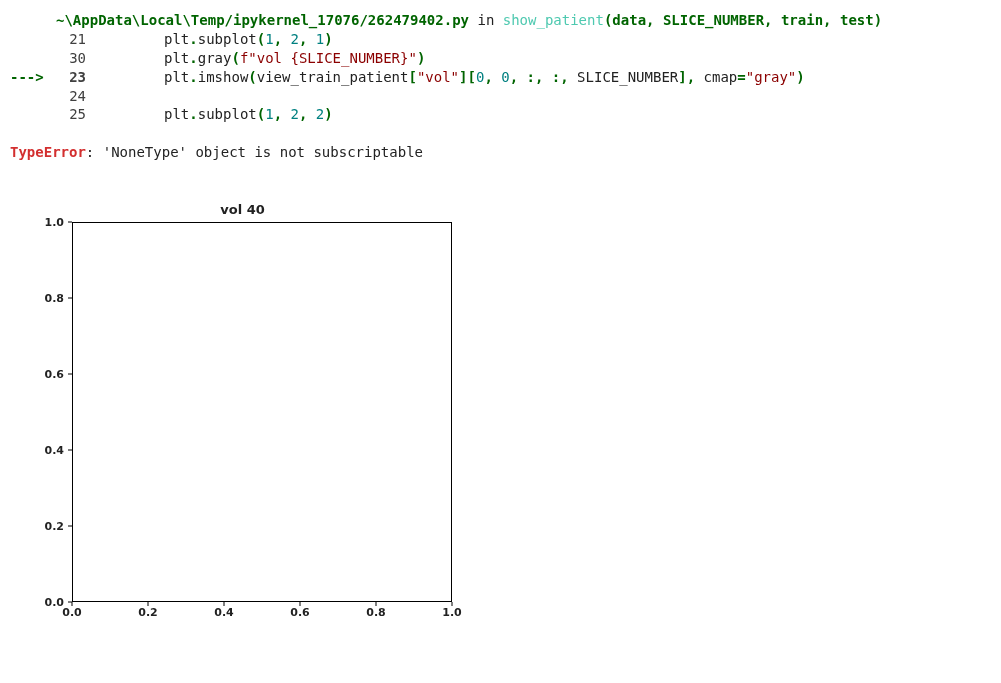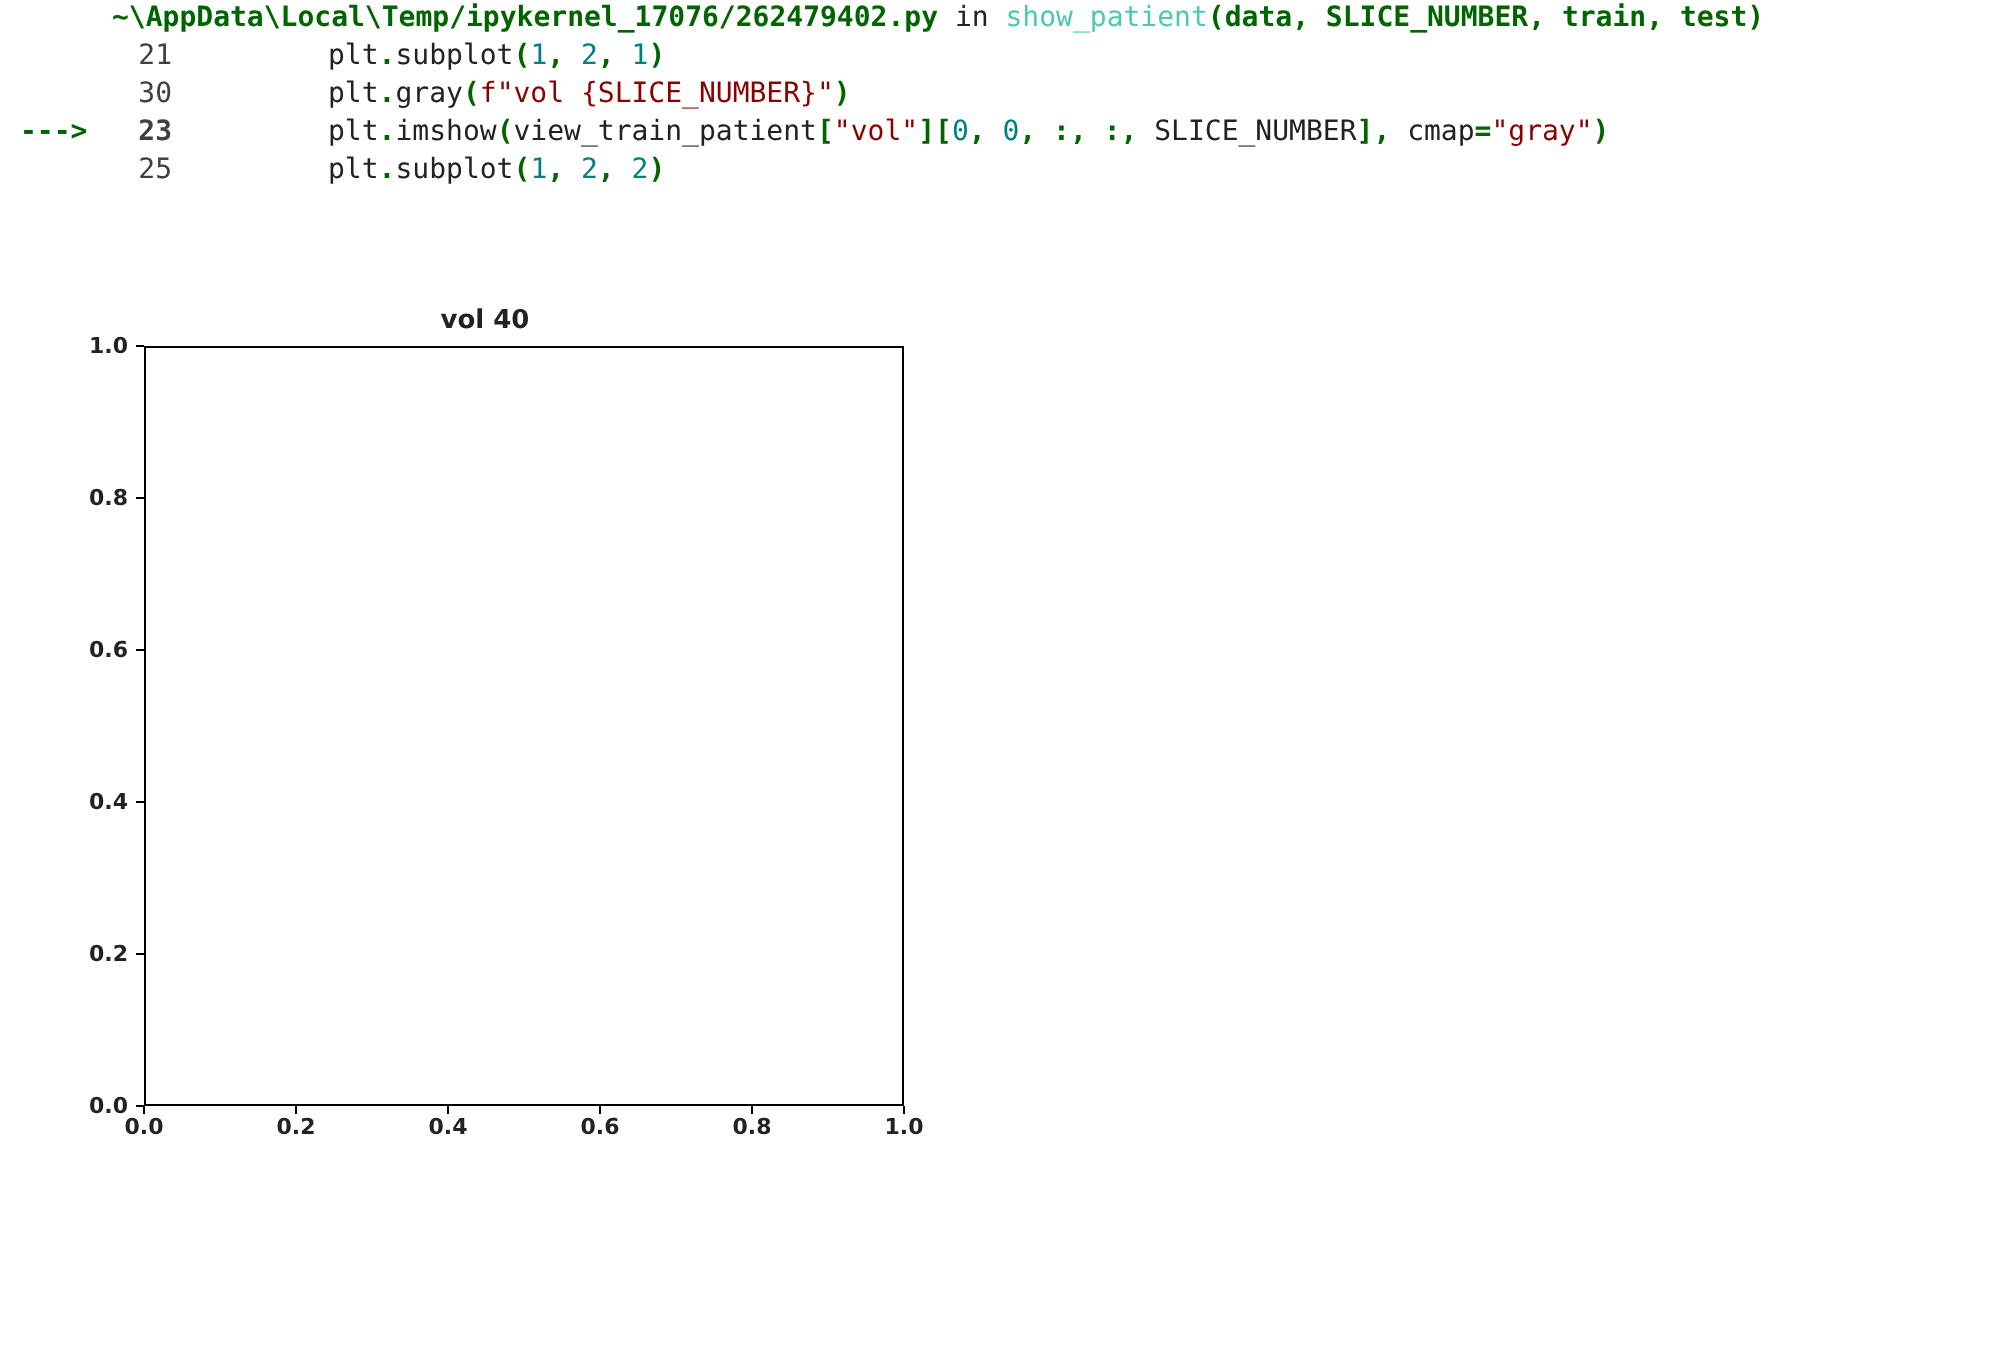--- a/index.html
+++ b/index.html
@@ -6,21 +6,21 @@
     margin: 0;
     padding: 0;
     font-family: "DejaVu Sans Mono", "Menlo", "Consolas", monospace;
     font-size: 14px;
     background: #fff;
     color: #000;
   }
   .container {
     width: 913px;
     box-sizing: border-box;
-    padding: 0 10px;
+    padding: 11px 10px;
   }
   .code-line {
     white-space: pre;
     line-height: 1.35;
   }
   .arrow-cell {
     display: inline-block;
     width: 46px;
     text-align: left;
     color: #006400;
@@ -117,25 +117,27 @@
 <div class="container">
 
   <div class="code-line"><span class="arrow-cell"> </span><span class="path">~\AppData\Local\Temp/ipykernel_17076/262479402.py</span><span class="plain"> </span><span class="plain">in</span><span class="plain"> </span><span class="fn">show_patient</span><span class="paren">(</span><span class="kw">data</span><span class="paren">, </span><span class="kw">SLICE_NUMBER</span><span class="paren">, </span><span class="kw">train</span><span class="paren">, </span><span class="kw">test</span><span class="paren">)</span></div>
 
   <div class="code-line"><span class="arrow-cell"> </span><span class="lineno">21</span><span class="indent"></span><span class="plain">plt</span><span class="punc">.</span><span class="plain">subplot</span><span class="paren">(</span><span class="num">1</span><span class="paren">, </span><span class="num">2</span><span class="paren">, </span><span class="num">1</span><span class="paren">)</span></div>
 
   <div class="code-line"><span class="arrow-cell"> </span><span class="lineno">30</span><span class="indent"></span><span class="plain">plt</span><span class="punc">.</span><span class="plain">gray</span><span class="paren">(</span><span class="str">f"vol {SLICE_NUMBER}"</span><span class="paren">)</span></div>
 
   <div class="code-line"><span class="arrow-cell">---&gt;</span><span class="lineno" style="font-weight:bold;">23</span><span class="indent"></span><span class="plain">plt</span><span class="punc">.</span><span class="plain">imshow</span><span class="paren">(</span><span class="plain">view_train_patient</span><span class="paren">[</span><span class="str">"vol"</span><span class="paren">]</span><span class="paren">[</span><span class="num">0</span><span class="paren">, </span><span class="num">0</span><span class="paren">, :, :, </span><span class="plain">SLICE_NUMBER</span><span class="paren">]</span><span class="paren">, </span><span class="plain">cmap</span><span class="punc">=</span><span class="str">"gray"</span><span class="paren">)</span></div>
 
+  <div class="code-line"><span class="arrow-cell"> </span><span class="lineno">24</span></div>
 
   <div class="code-line"><span class="arrow-cell"> </span><span class="lineno">25</span><span class="indent"></span><span class="plain">plt</span><span class="punc">.</span><span class="plain">subplot</span><span class="paren">(</span><span class="num">1</span><span class="paren">, </span><span class="num">2</span><span class="paren">, </span><span class="num">2</span><span class="paren">)</span></div>
 
   <div class="code-line"> </div>
 
+  <div class="code-line"><span class="errtype">TypeError</span><span class="plain">: 'NoneType' object is not subscriptable</span></div>
 
   <div class="chart-wrap">
     <div class="chart-title">vol 40</div>
     <div class="plot-area"></div>
 
     <div class="ytick" style="top:400px">0.0</div>
     <div class="ytick-mark" style="top:400px"></div>
     <div class="ytick" style="top:324px">0.2</div>
     <div class="ytick-mark" style="top:324px"></div>
     <div class="ytick" style="top:248px">0.4</div>

